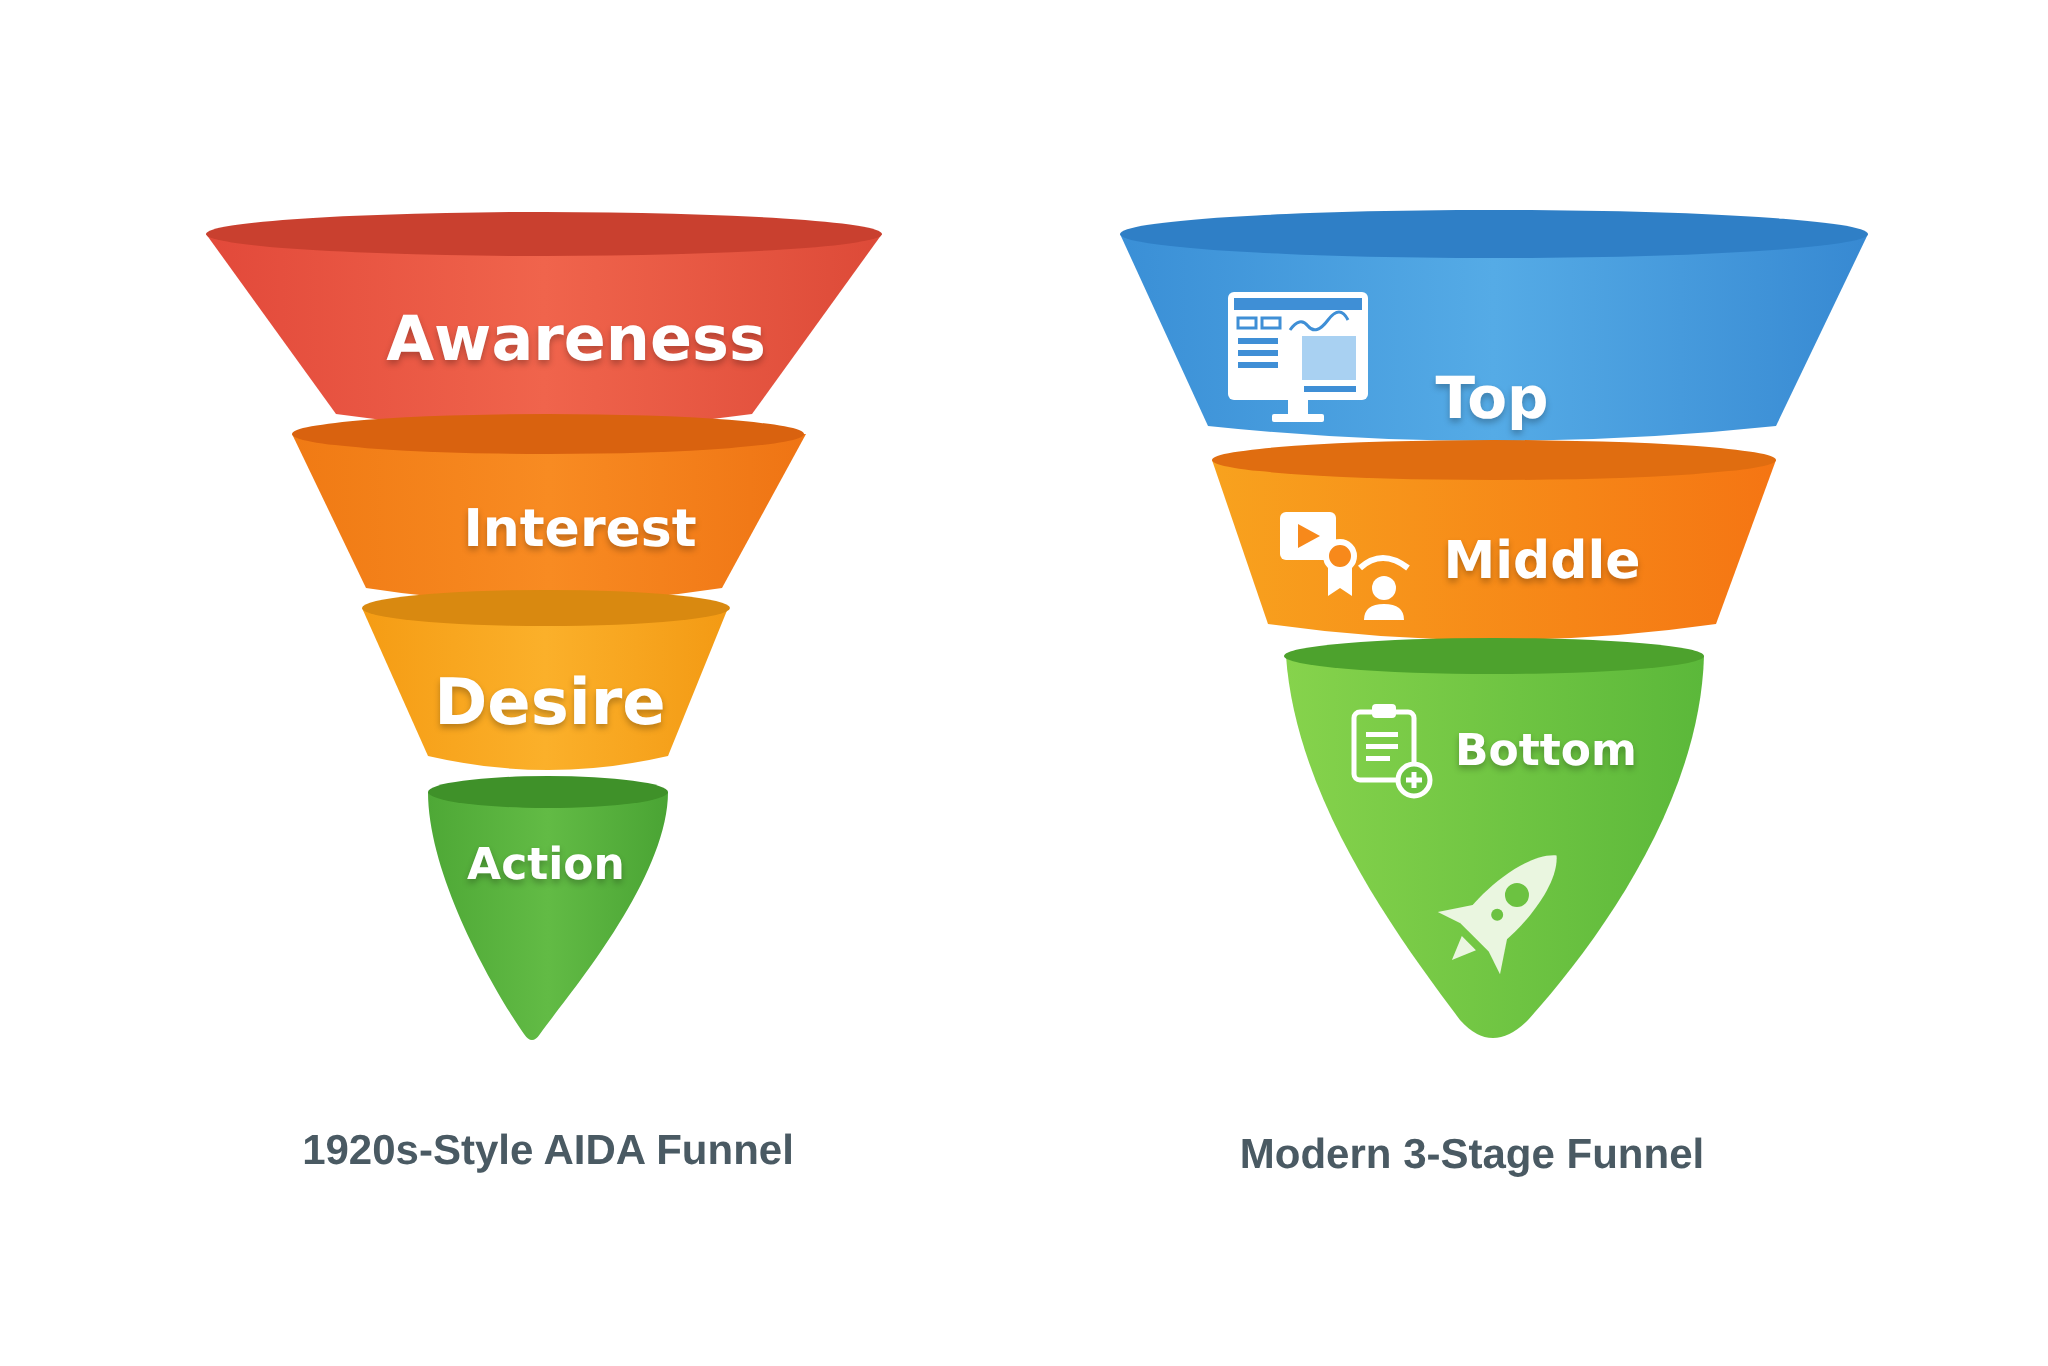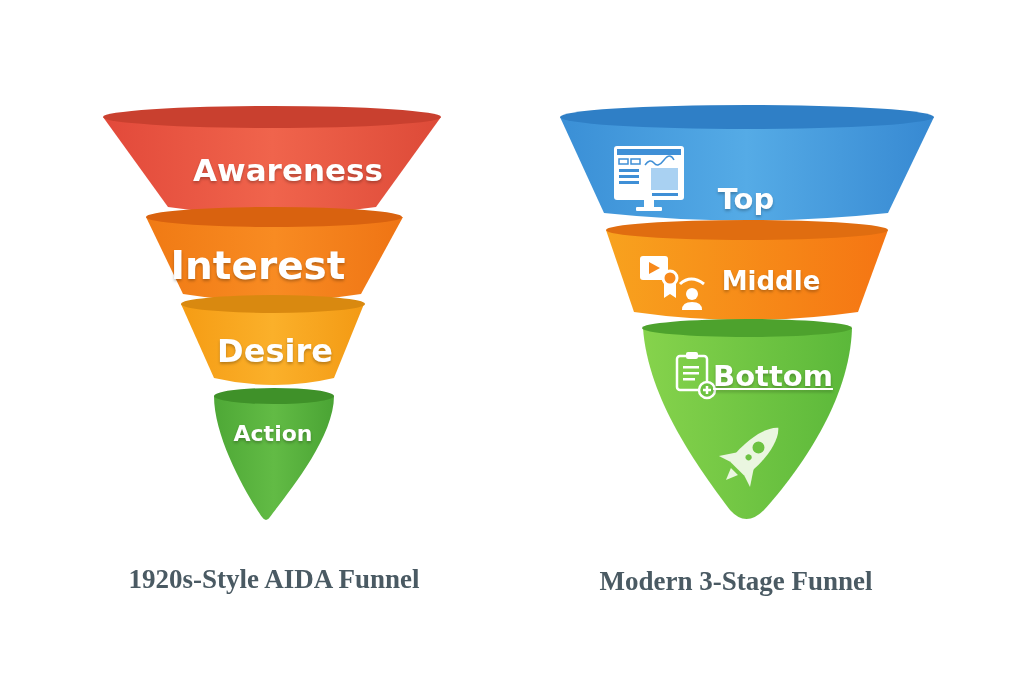--- a/index.html
+++ b/index.html
@@ -1,22 +1,22 @@
 <!DOCTYPE html>
 <html><head>
 <meta charset="utf-8">
 <style>
   html, body { margin:0; padding:0; }
   body { width:1024px; height:683px; background:#ffffff; position:relative; overflow:hidden;
          font-family:"DejaVu Sans", sans-serif; }
   svg.stage { position:absolute; left:0; top:0; }
   .lbl { position:absolute; color:#fff; font-weight:bold; text-align:center; white-space:nowrap;
          text-shadow:0 2px 3px rgba(0,0,0,0.25); transform:translate(-50%,-50%); }
-  .caption { position:absolute; color:#4a5a63; font-weight:bold; font-size:27px; white-space:nowrap;
-             transform:translateX(-50%); font-family:Liberation Serif, serif; }
+  .caption { position:absolute; color:#4a5a63; font-weight:bold; font-size:21px; white-space:nowrap;
+             transform:translateX(-50%); font-family:Liberation Sans, sans-serif; }
 </style>
 </head>
 <body>
 
 <svg class="stage" width="1024" height="683" viewBox="0 0 1024 683">
   <defs>
     <linearGradient id="gRed" x1="0" x2="1">
         <stop offset="0" stop-color="#e2493a"></stop>
         <stop offset="0.5" stop-color="#f0644c"></stop>
         <stop offset="1" stop-color="#dd4a38"></stop>
@@ -124,22 +124,22 @@
       <circle cx="0" cy="-12" r="6" fill="#6cc241"></circle>
       <circle cx="0" cy="2" r="3" fill="#6cc241"></circle>
       <path d="M-10 4 L-22 22 L-10 18 Z"></path>
       <path d="M10 4 L22 22 L10 18 Z"></path>
       <path d="M-5 22 L0 34 L5 22 Z"></path>
     </g>
   </g>
 </svg>
 
 <div class="lbl" style="left:288px; top:170px; font-size:31px;">Awareness</div>
-<div class="lbl" style="left:258px; top:265px; font-size:39px;">Interest</div>
+<div class="lbl" style="left:290px; top:265px; font-size:26px;">Interest</div>
 <div class="lbl" style="left:275px; top:351px; font-size:32px;">Desire</div>
 <div class="lbl" style="left:273px; top:433px; font-size:22px;">Action</div>
 
 <div class="lbl" style="left:746px; top:179px; font-size:29px;margin-top:20px;">Top</div>
 <div class="lbl" style="left:771px; top:281px; font-size:26px;text-align:right;">Middle</div>
-<div class="lbl" style="left:773px; top:376px; font-size:29px;text-decoration:underline;">Bottom</div>
+<div class="lbl" style="left:773px; top:376px; font-size:22px;">Bottom</div>
 
 <div class="caption" style="left:274px; top:564px;">1920s-Style AIDA Funnel</div>
 <div class="caption" style="left:736px; top:566px;">Modern 3-Stage Funnel</div>
 
 </body></html>

